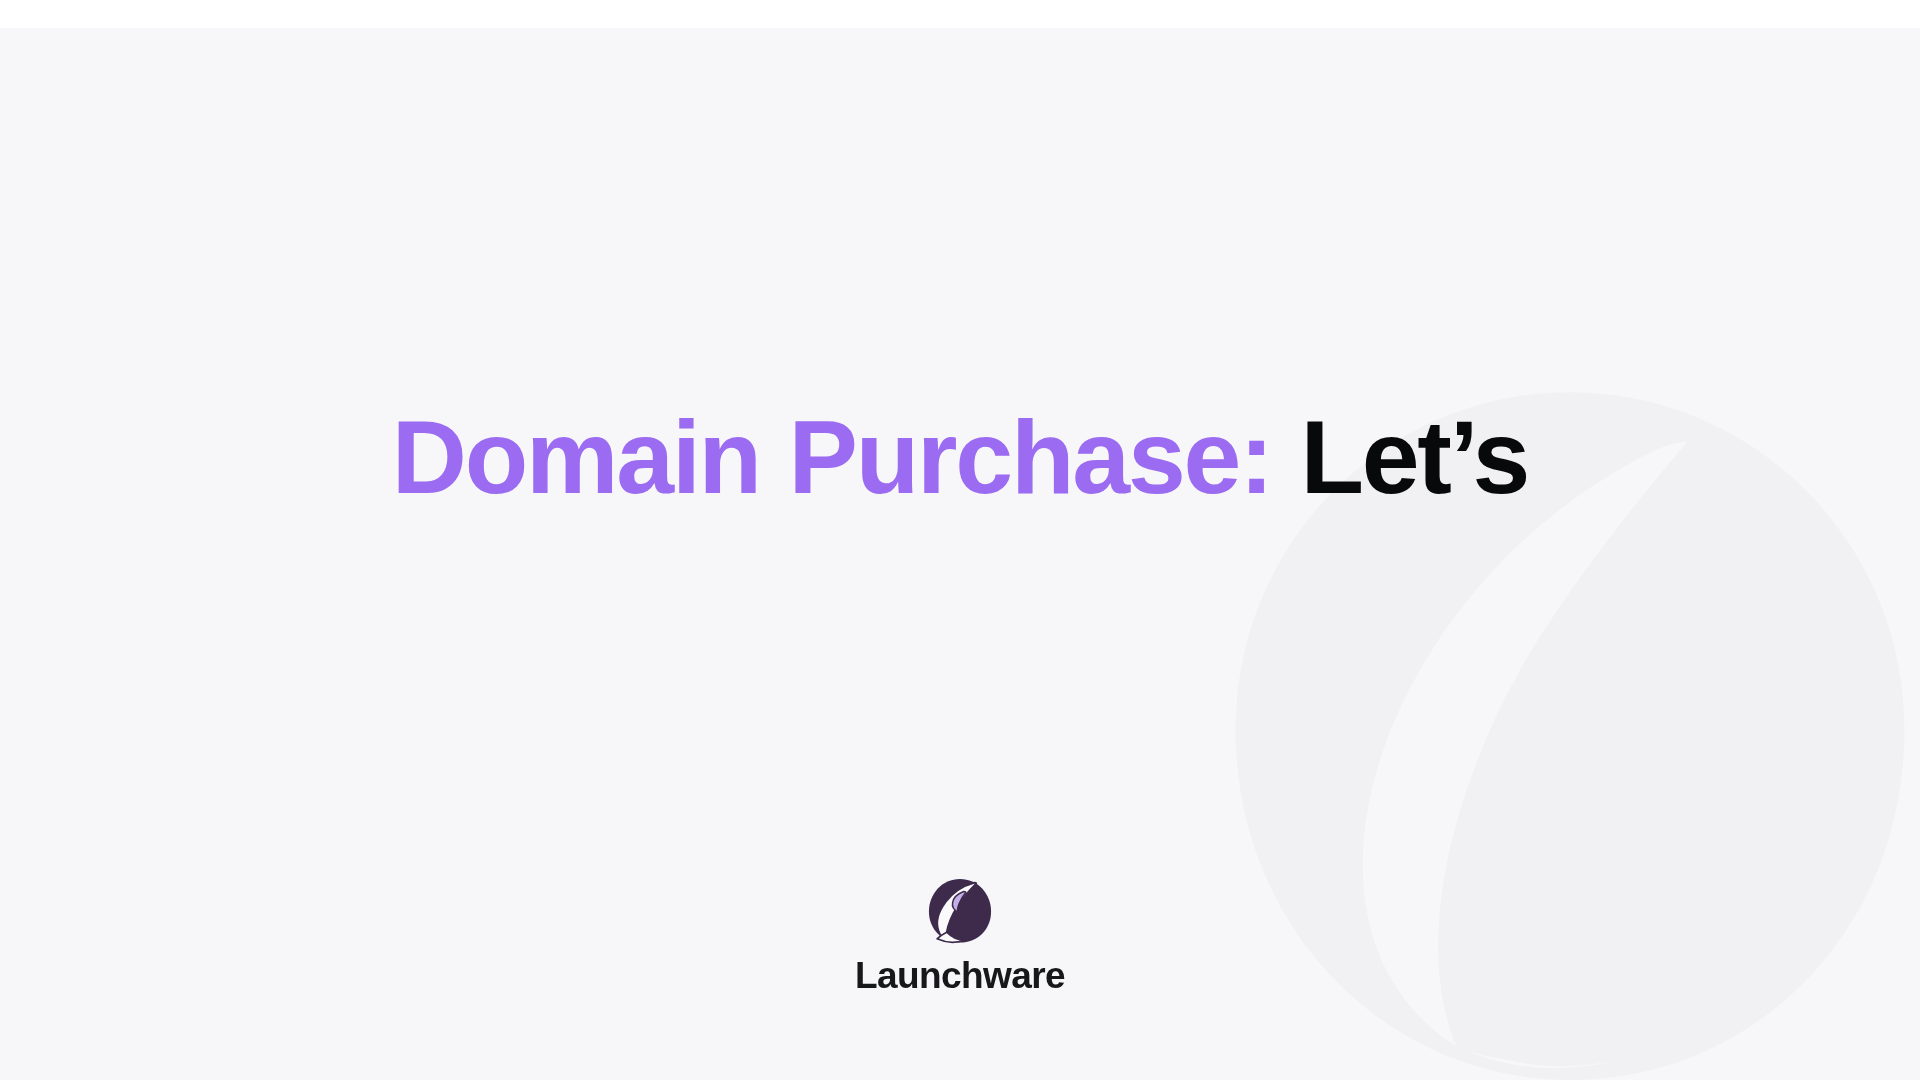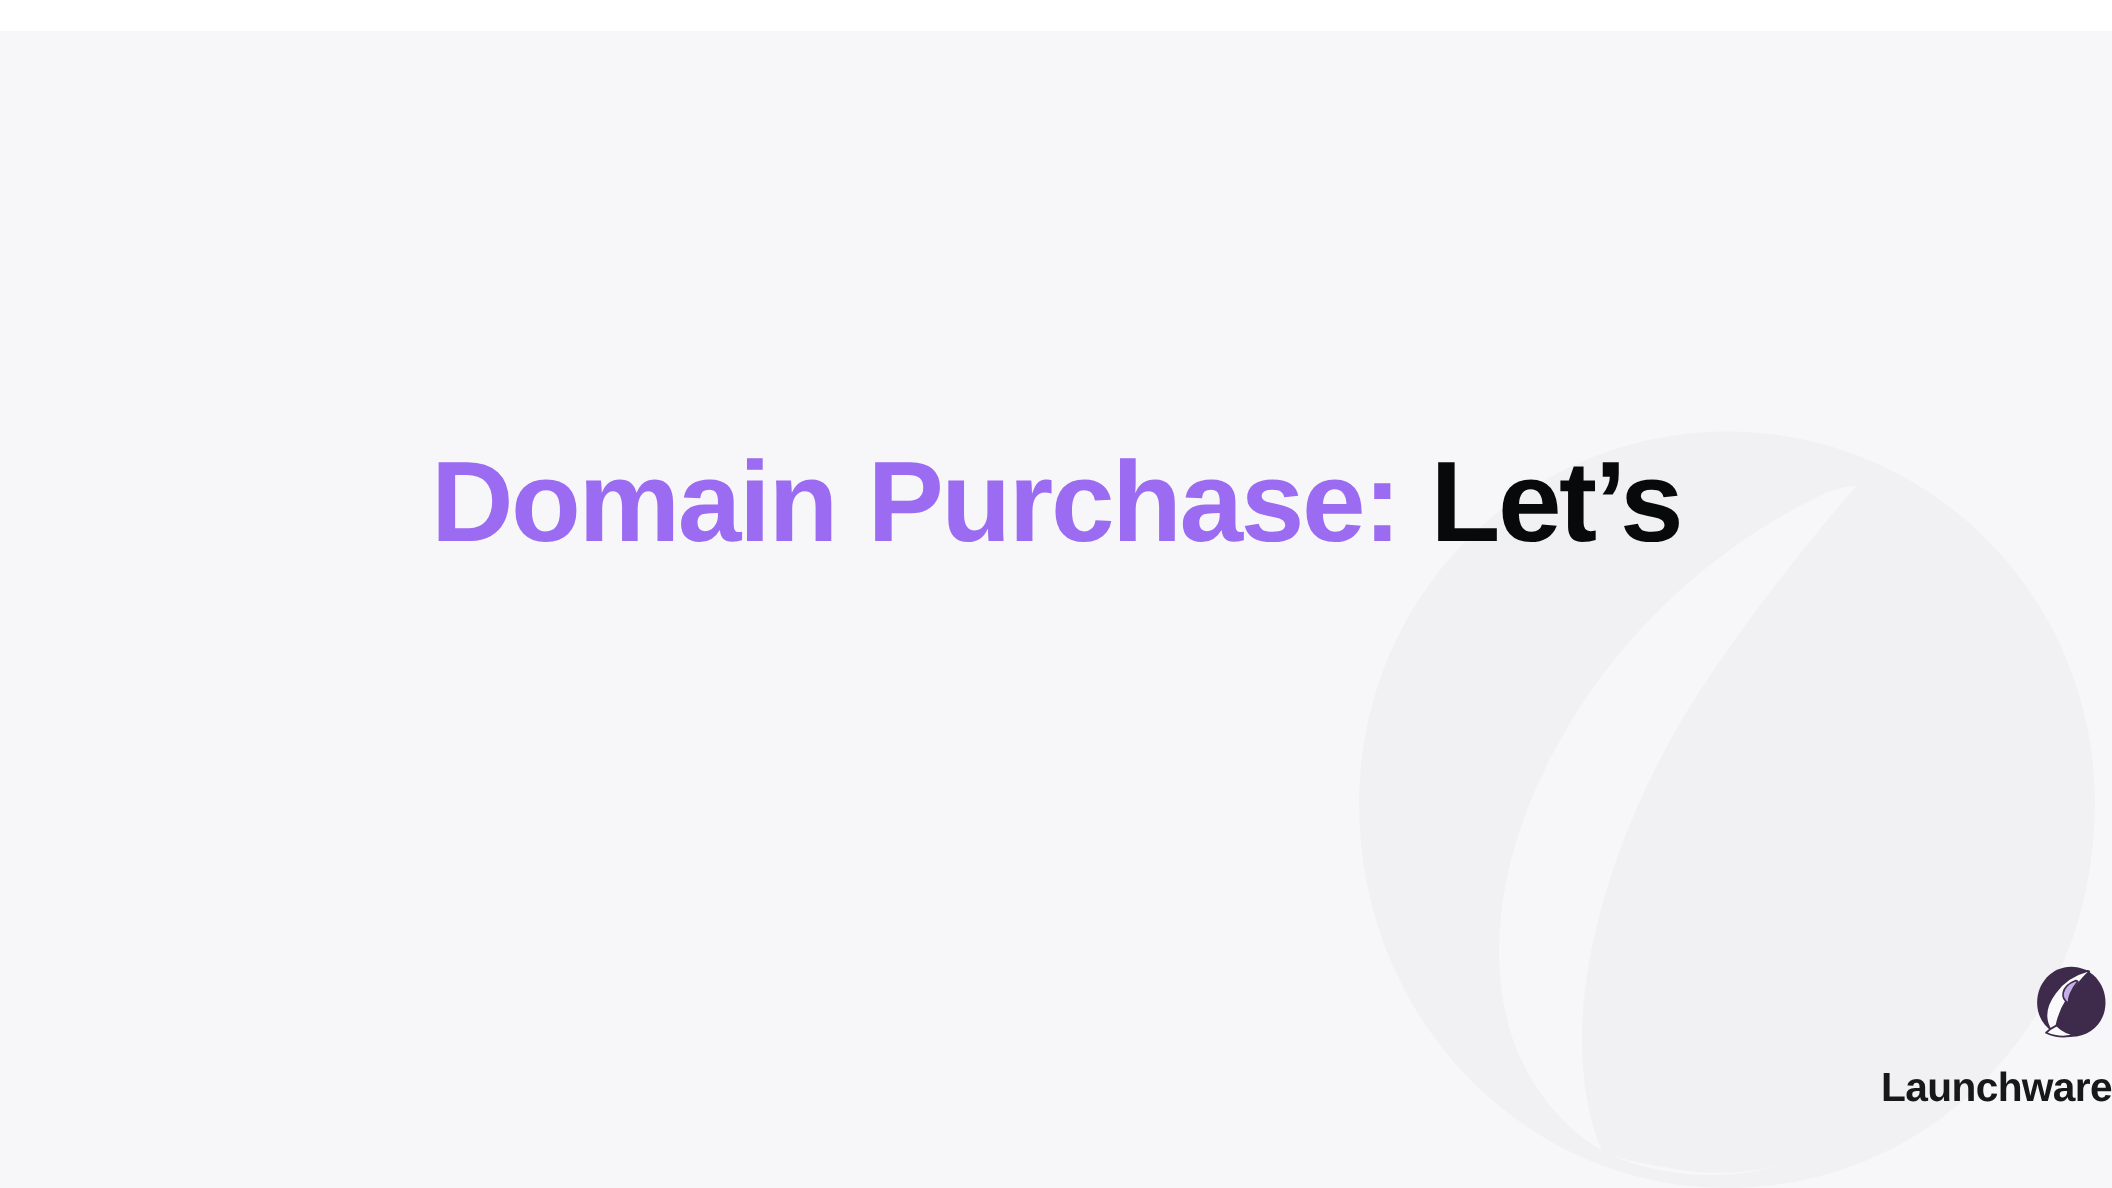--- a/index.html
+++ b/index.html
@@ -67,22 +67,22 @@
 
   
   .brand {
     position: absolute;
     z-index: 2;
     left: 0;
     right: 0;
     top: 845px;
     display: flex;
     flex-direction: column;
-    align-items: flex-end;
-    gap: 23px;
+    align-items: center;
+    gap: 10px;
   }
   .brand-mark {
     width: 74px;
     height: 74px;
     display: block;
   }
   .brand-mark svg {
     display: block;
     width: 100%;
     height: 100%;

